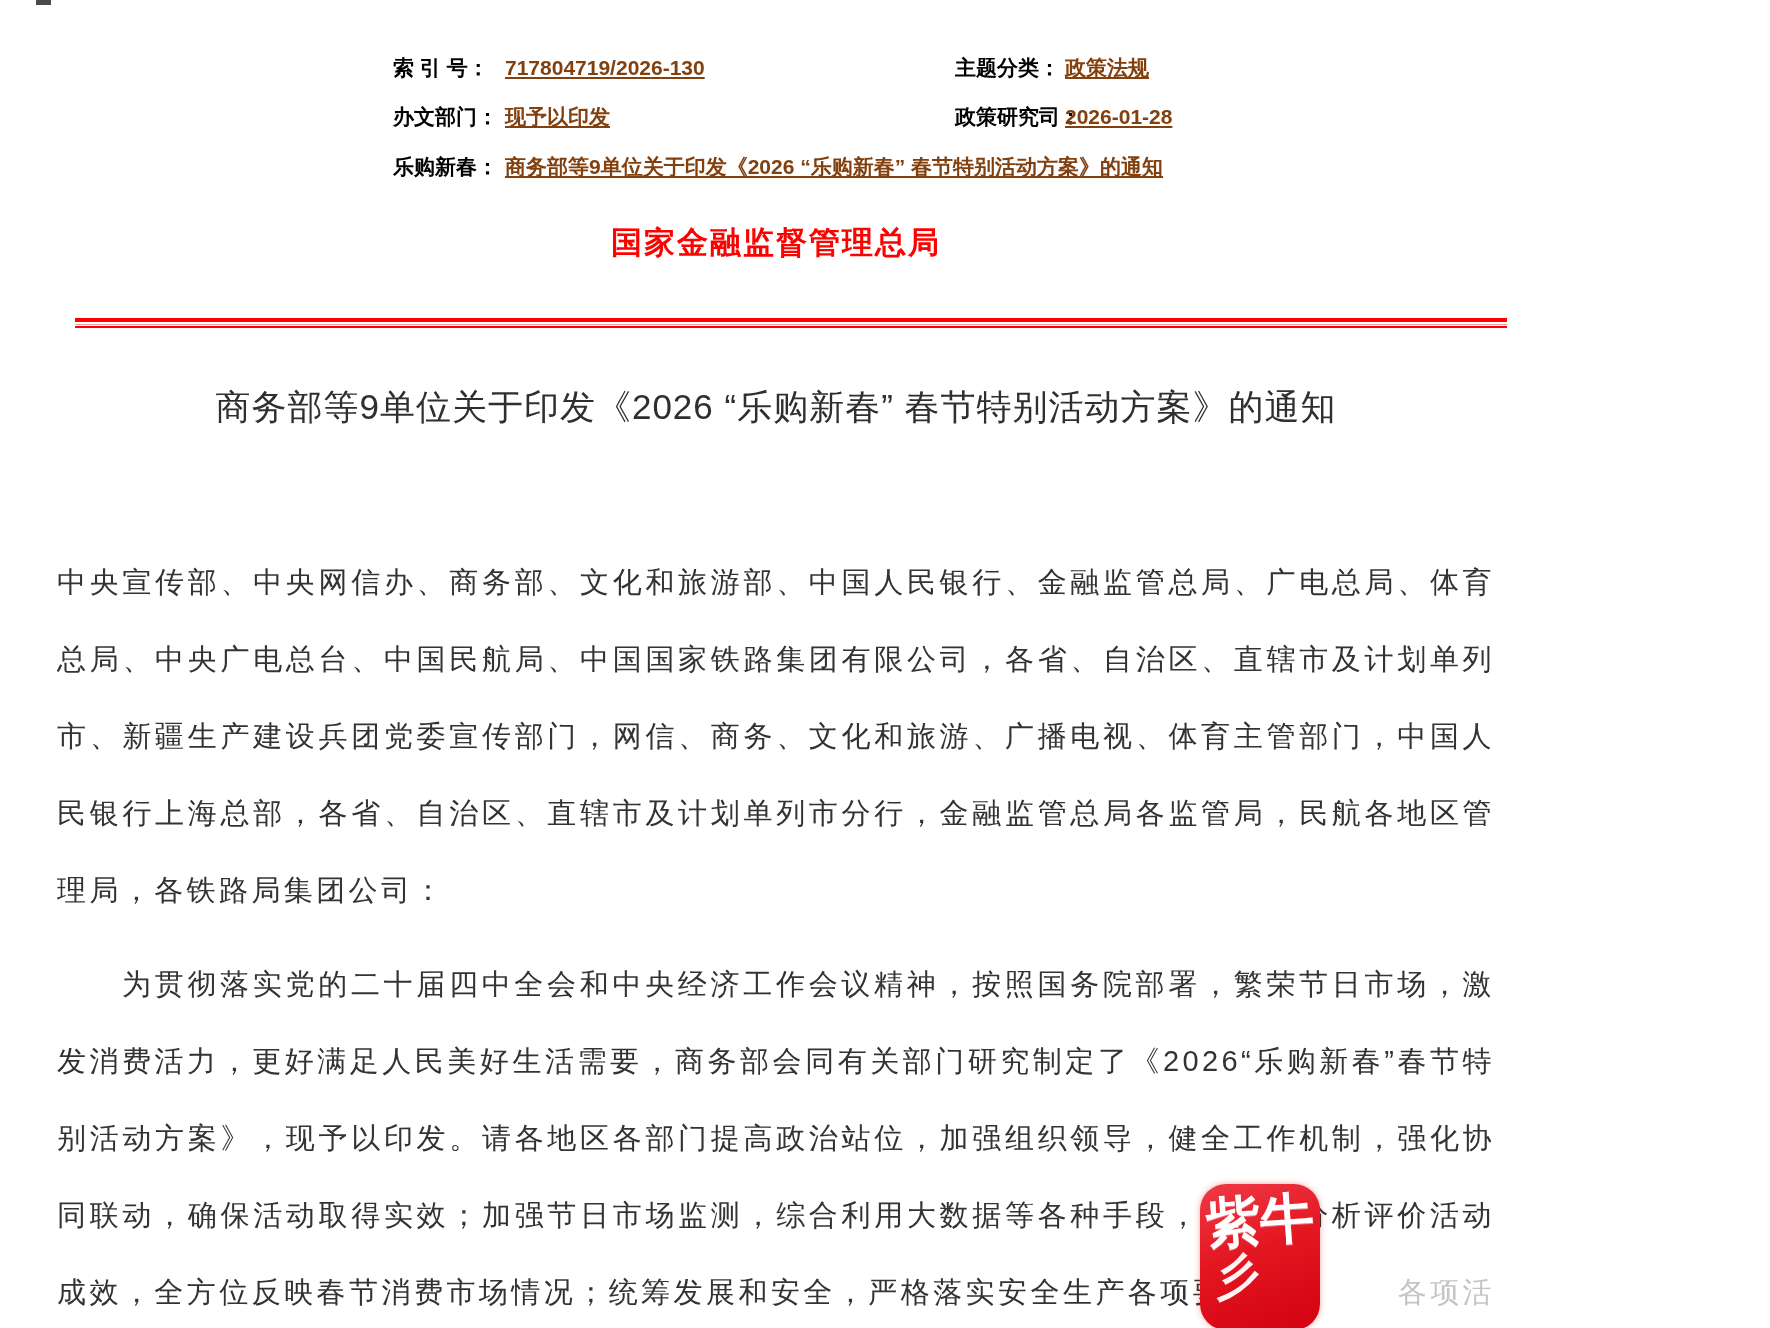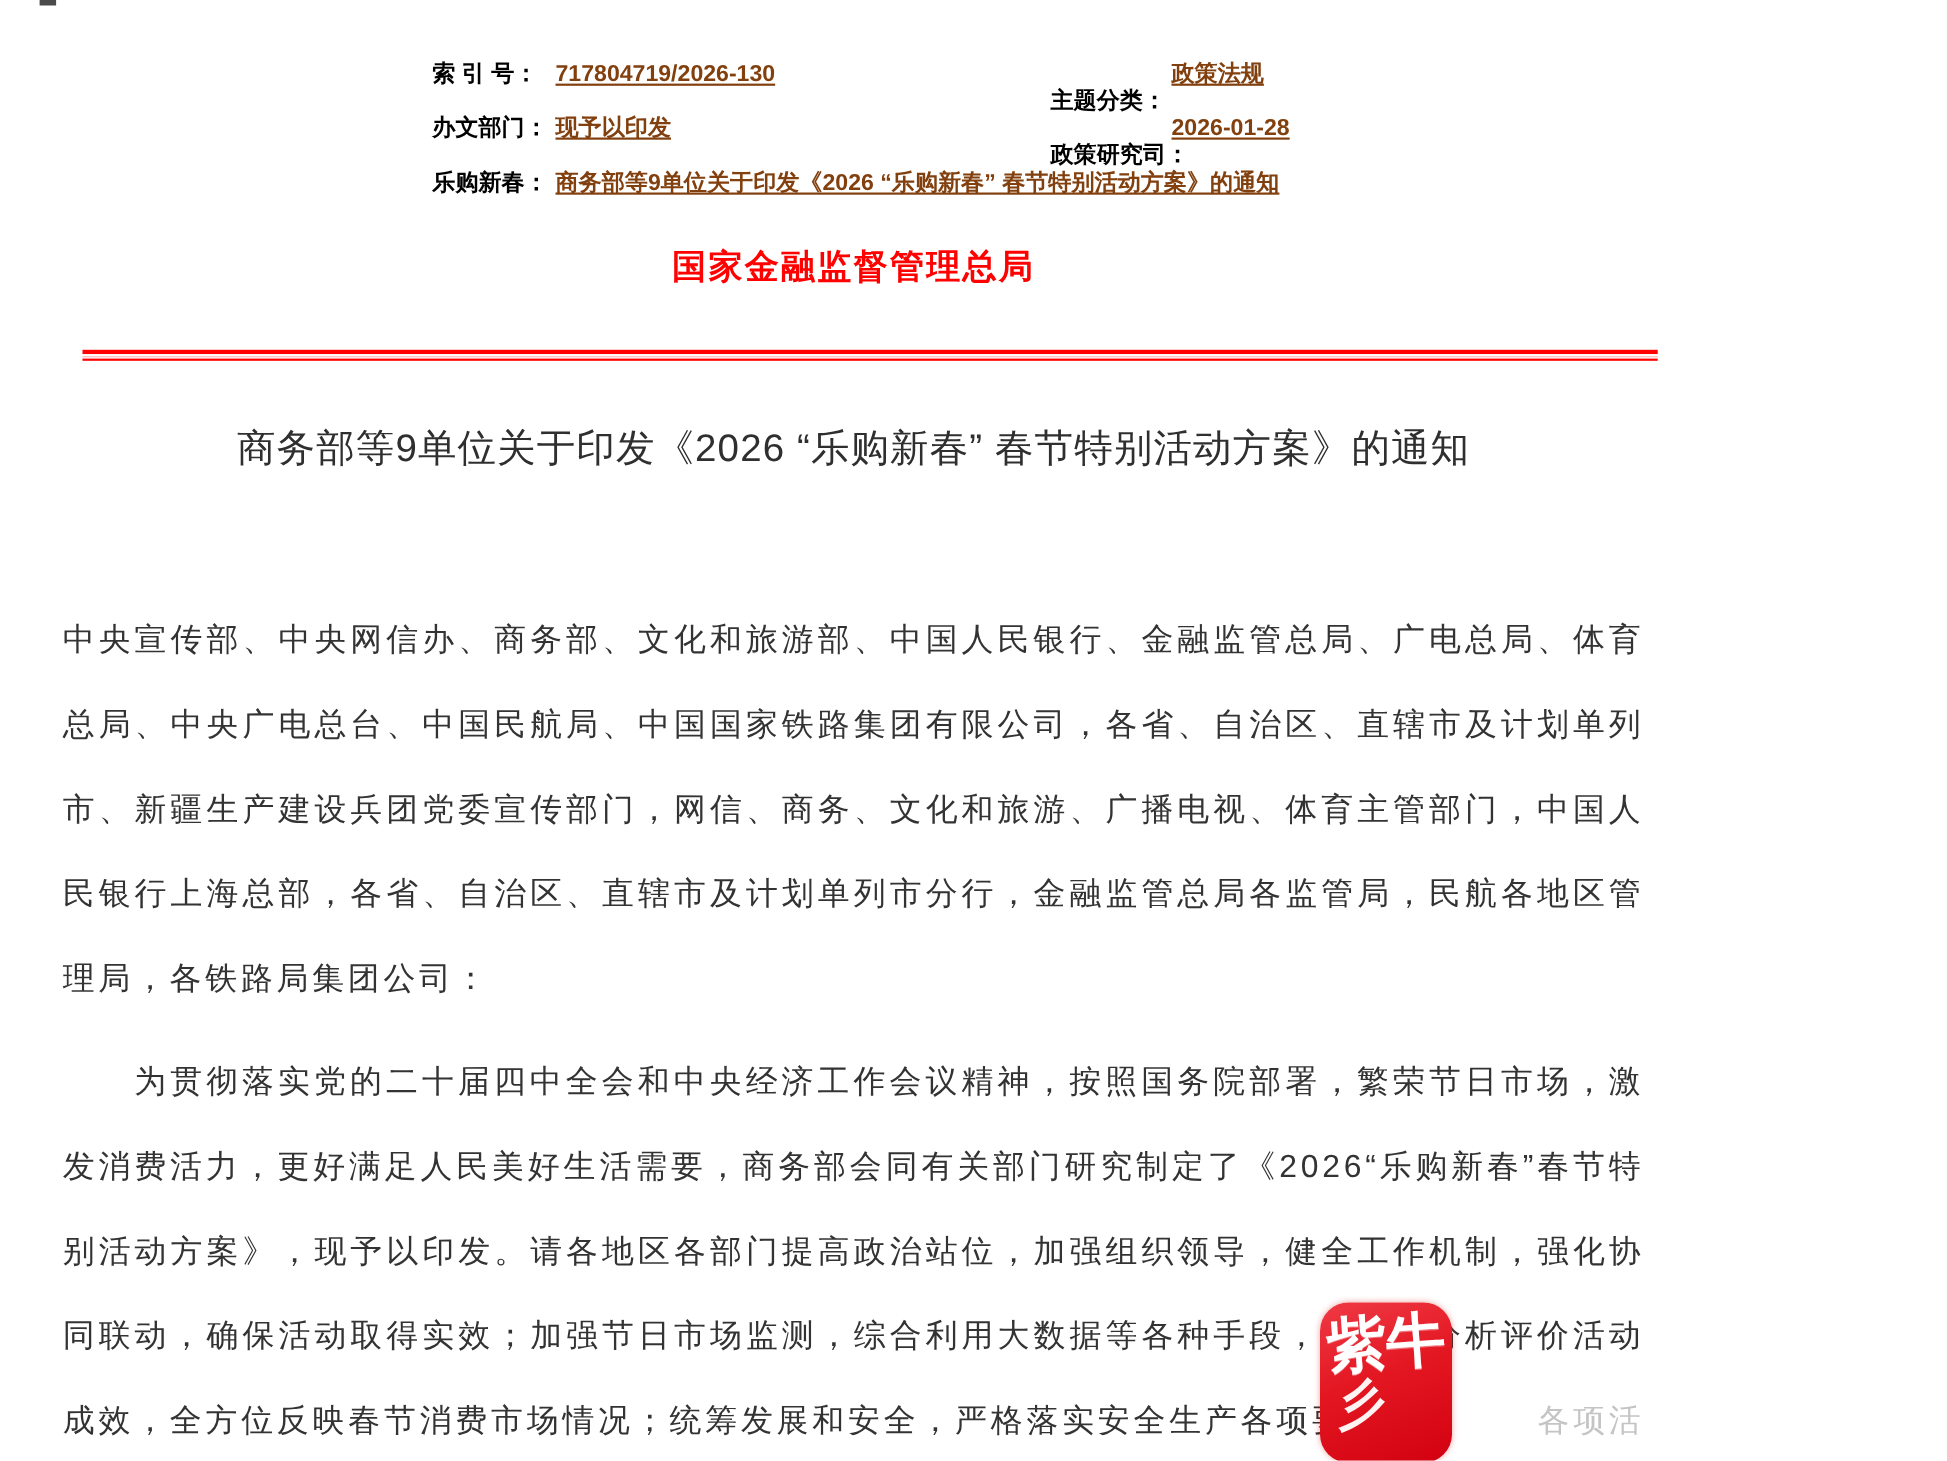--- a/index.html
+++ b/index.html
@@ -18,21 +18,21 @@
   
   .meta{position:absolute;left:0;top:55px;width:1770px;height:130px;font-size:21px;font-weight:bold;}
   .meta .cell{position:absolute;white-space:nowrap;line-height:26px;}
   .meta .lbl{color:#000000;}
   .meta .val{color:#82400f;text-decoration:underline;}
   .m-r1{top:0;}
   .m-r2{top:49px;}
   .m-r3{top:99px;}
   .c1l{left:393px;}
   .c1v{left:505px;}
-  .c2l{left:955px;margin-top:24px;}
+  .c2l{left:955px;}
   .c2v{left:1065px;}
   
   .agency{
     position:absolute;left:40px;top:222px;width:1472px;
     text-align:center;font-size:31px;font-weight:bold;color:#fe0100;
     letter-spacing:2px;
   }
   
   .divider{position:absolute;left:75px;top:318px;width:1432px;}
   .divider .d1{height:4px;background:#fe0100;}

